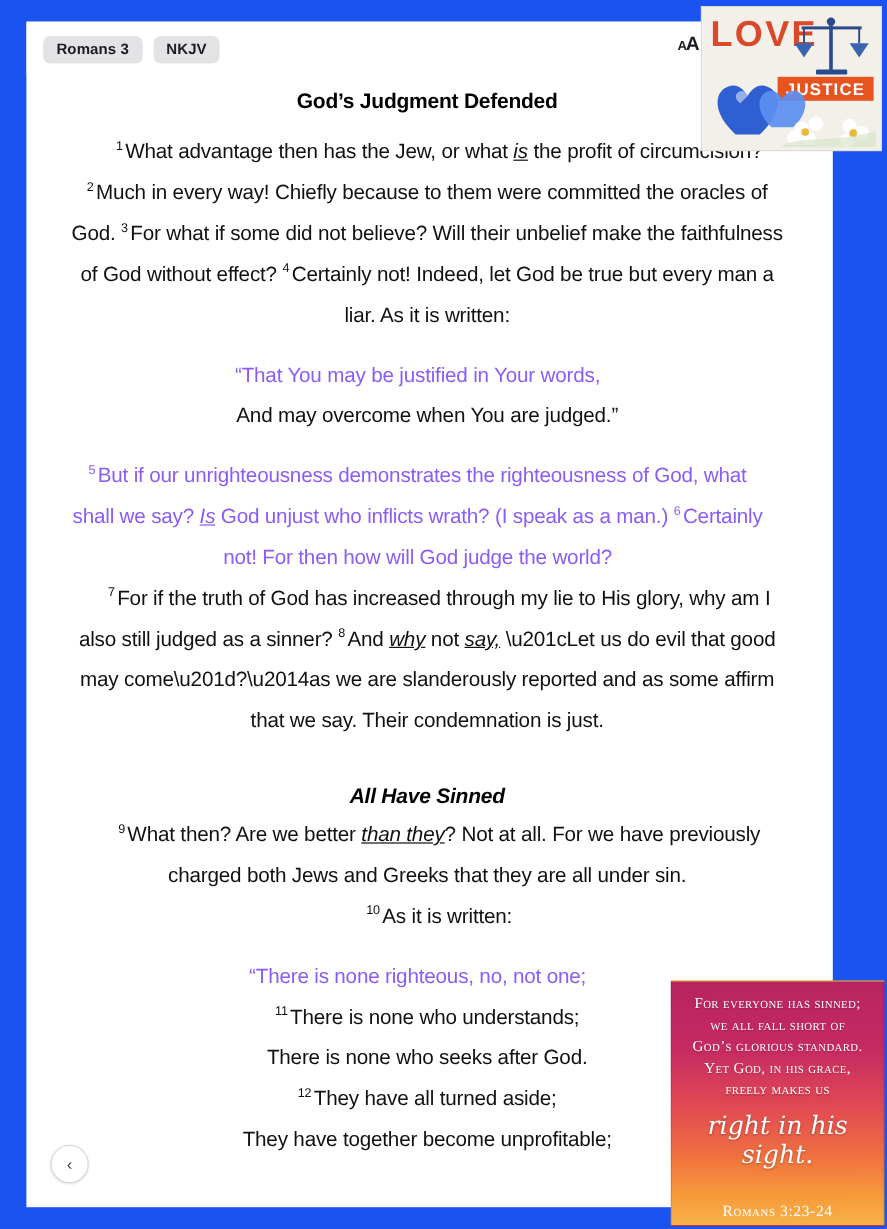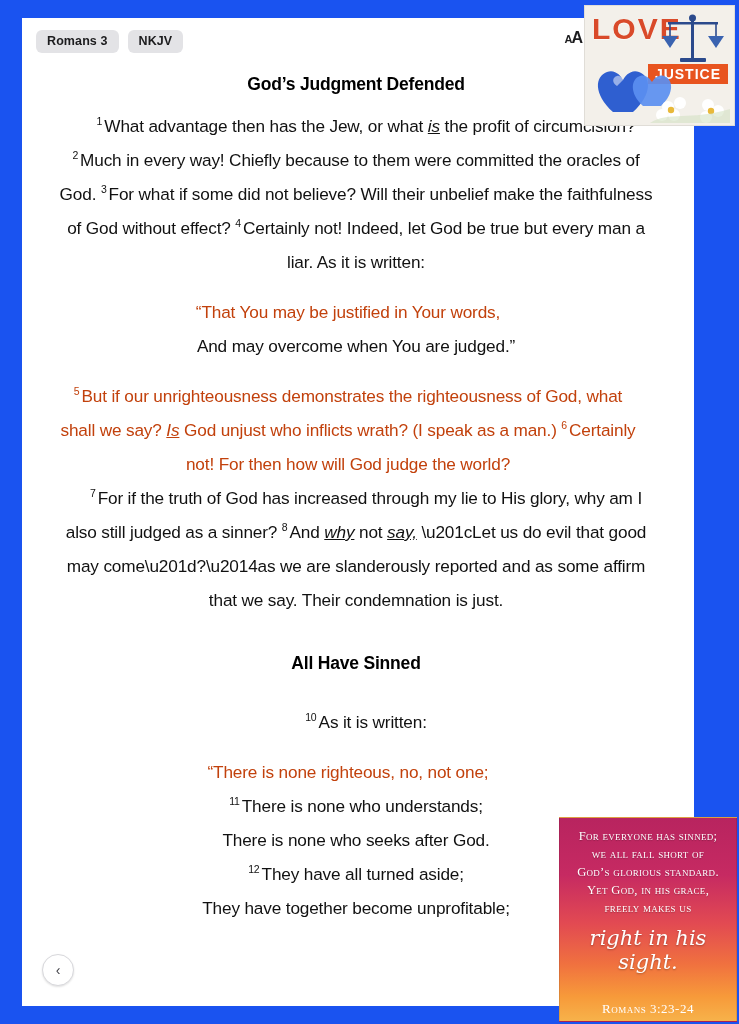--- a/index.html
+++ b/index.html
@@ -69,35 +69,35 @@
     color: #0d0d0d;
     text-align: center;
   }
   h2.heading {
     font-size: 17.5px;
     font-weight: bold;
     margin: 10px 0 14px 0;
     letter-spacing: -.2px;
     color: #000;
   }
-  h2.heading.second { margin-top: 36px; margin-bottom: 31px; }
+  h2.heading.second { margin-top: 36px; margin-bottom: 4px; font-style: italic; }
   p.verse {
     font-size: 17.2px;
     line-height: 34px;
     margin: 0 0 0 0;
     letter-spacing: -.15px;
     color: #111;
   }
   p.verse.indent { text-indent: 20px; }
   p.block {
     font-size: 17.2px;
     line-height: 34px;
     margin: 16px 16px 0 0;
     letter-spacing: -.15px;
-    color: #c2410c;
+    color: #8b5cf6;
   }
   sup {
     font-size: 10.5px;
     vertical-align: super;
     line-height: 0;
     padding-right: 2px;
   }
   em { font-style: italic; text-decoration: underline; }
 
   
@@ -233,20 +233,21 @@
 
       <p class="block">“That You may be justified in Your words,</p>
       <p class="verse">And may overcome when You are judged.”</p>
 
       <p class="block indent"><sup>5</sup>But if our unrighteousness demonstrates the righteousness of God, what shall we say? <em>Is</em> God unjust who inflicts wrath? (I speak as a man.) <sup>6</sup>Certainly not! For then how will God judge the world?</p>
 
       <p class="verse indent"><sup>7</sup>For if the truth of God has increased through my lie to His glory, why am I also still judged as a sinner? <sup>8</sup>And <em>why</em> not <em>say,</em> \u201cLet us do evil that good may come\u201d?\u2014as we are slanderously reported and as some affirm that we say. Their condemnation is just.</p>
 
       <h2 class="heading second">All Have Sinned</h2>
 
+      <p class="verse indent"><sup>9</sup>What then? Are we better <em>than they</em>? Not at all. For we have previously charged both Jews and Greeks that they are all under sin.</p>
 
       <p class="verse indent"><sup>10</sup>As it is written:</p>
 
       <p class="block">“There is none righteous, no, not one;</p>
       <p class="verse"><sup>11</sup>There is none who understands;</p>
       <p class="verse">There is none who seeks after God.</p>
       <p class="verse"><sup>12</sup>They have all turned aside;</p>
       <p class="verse">They have together become unprofitable;</p>
     </div>
 

